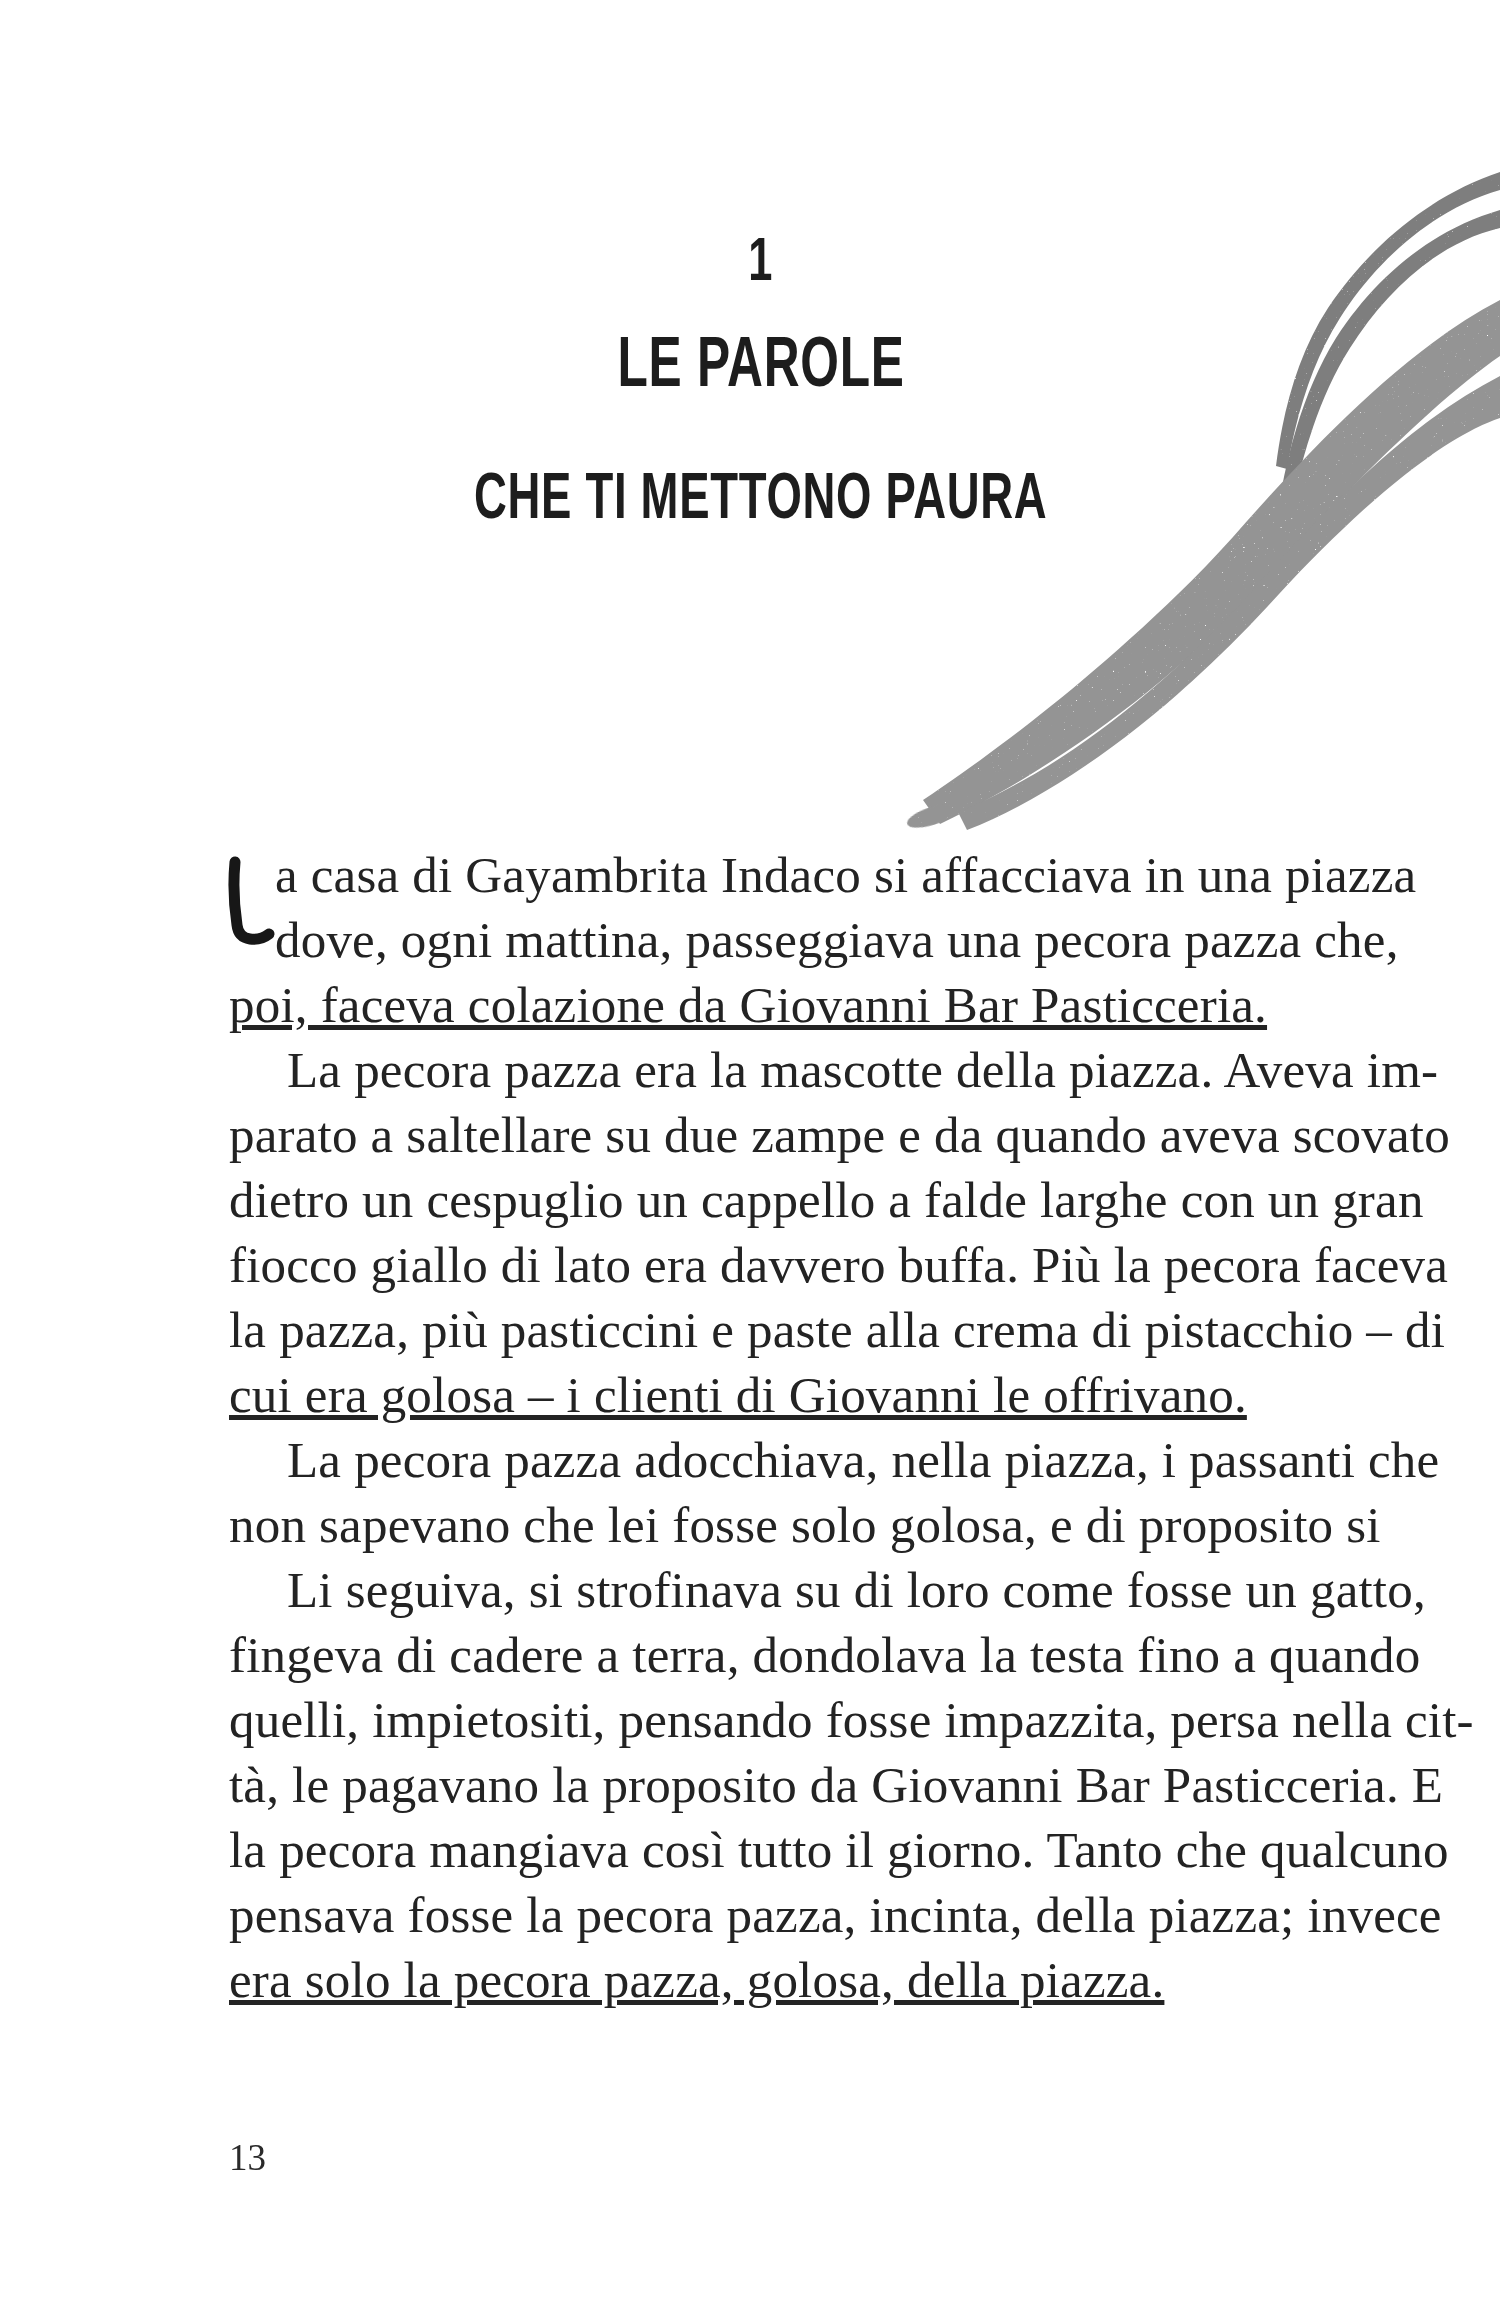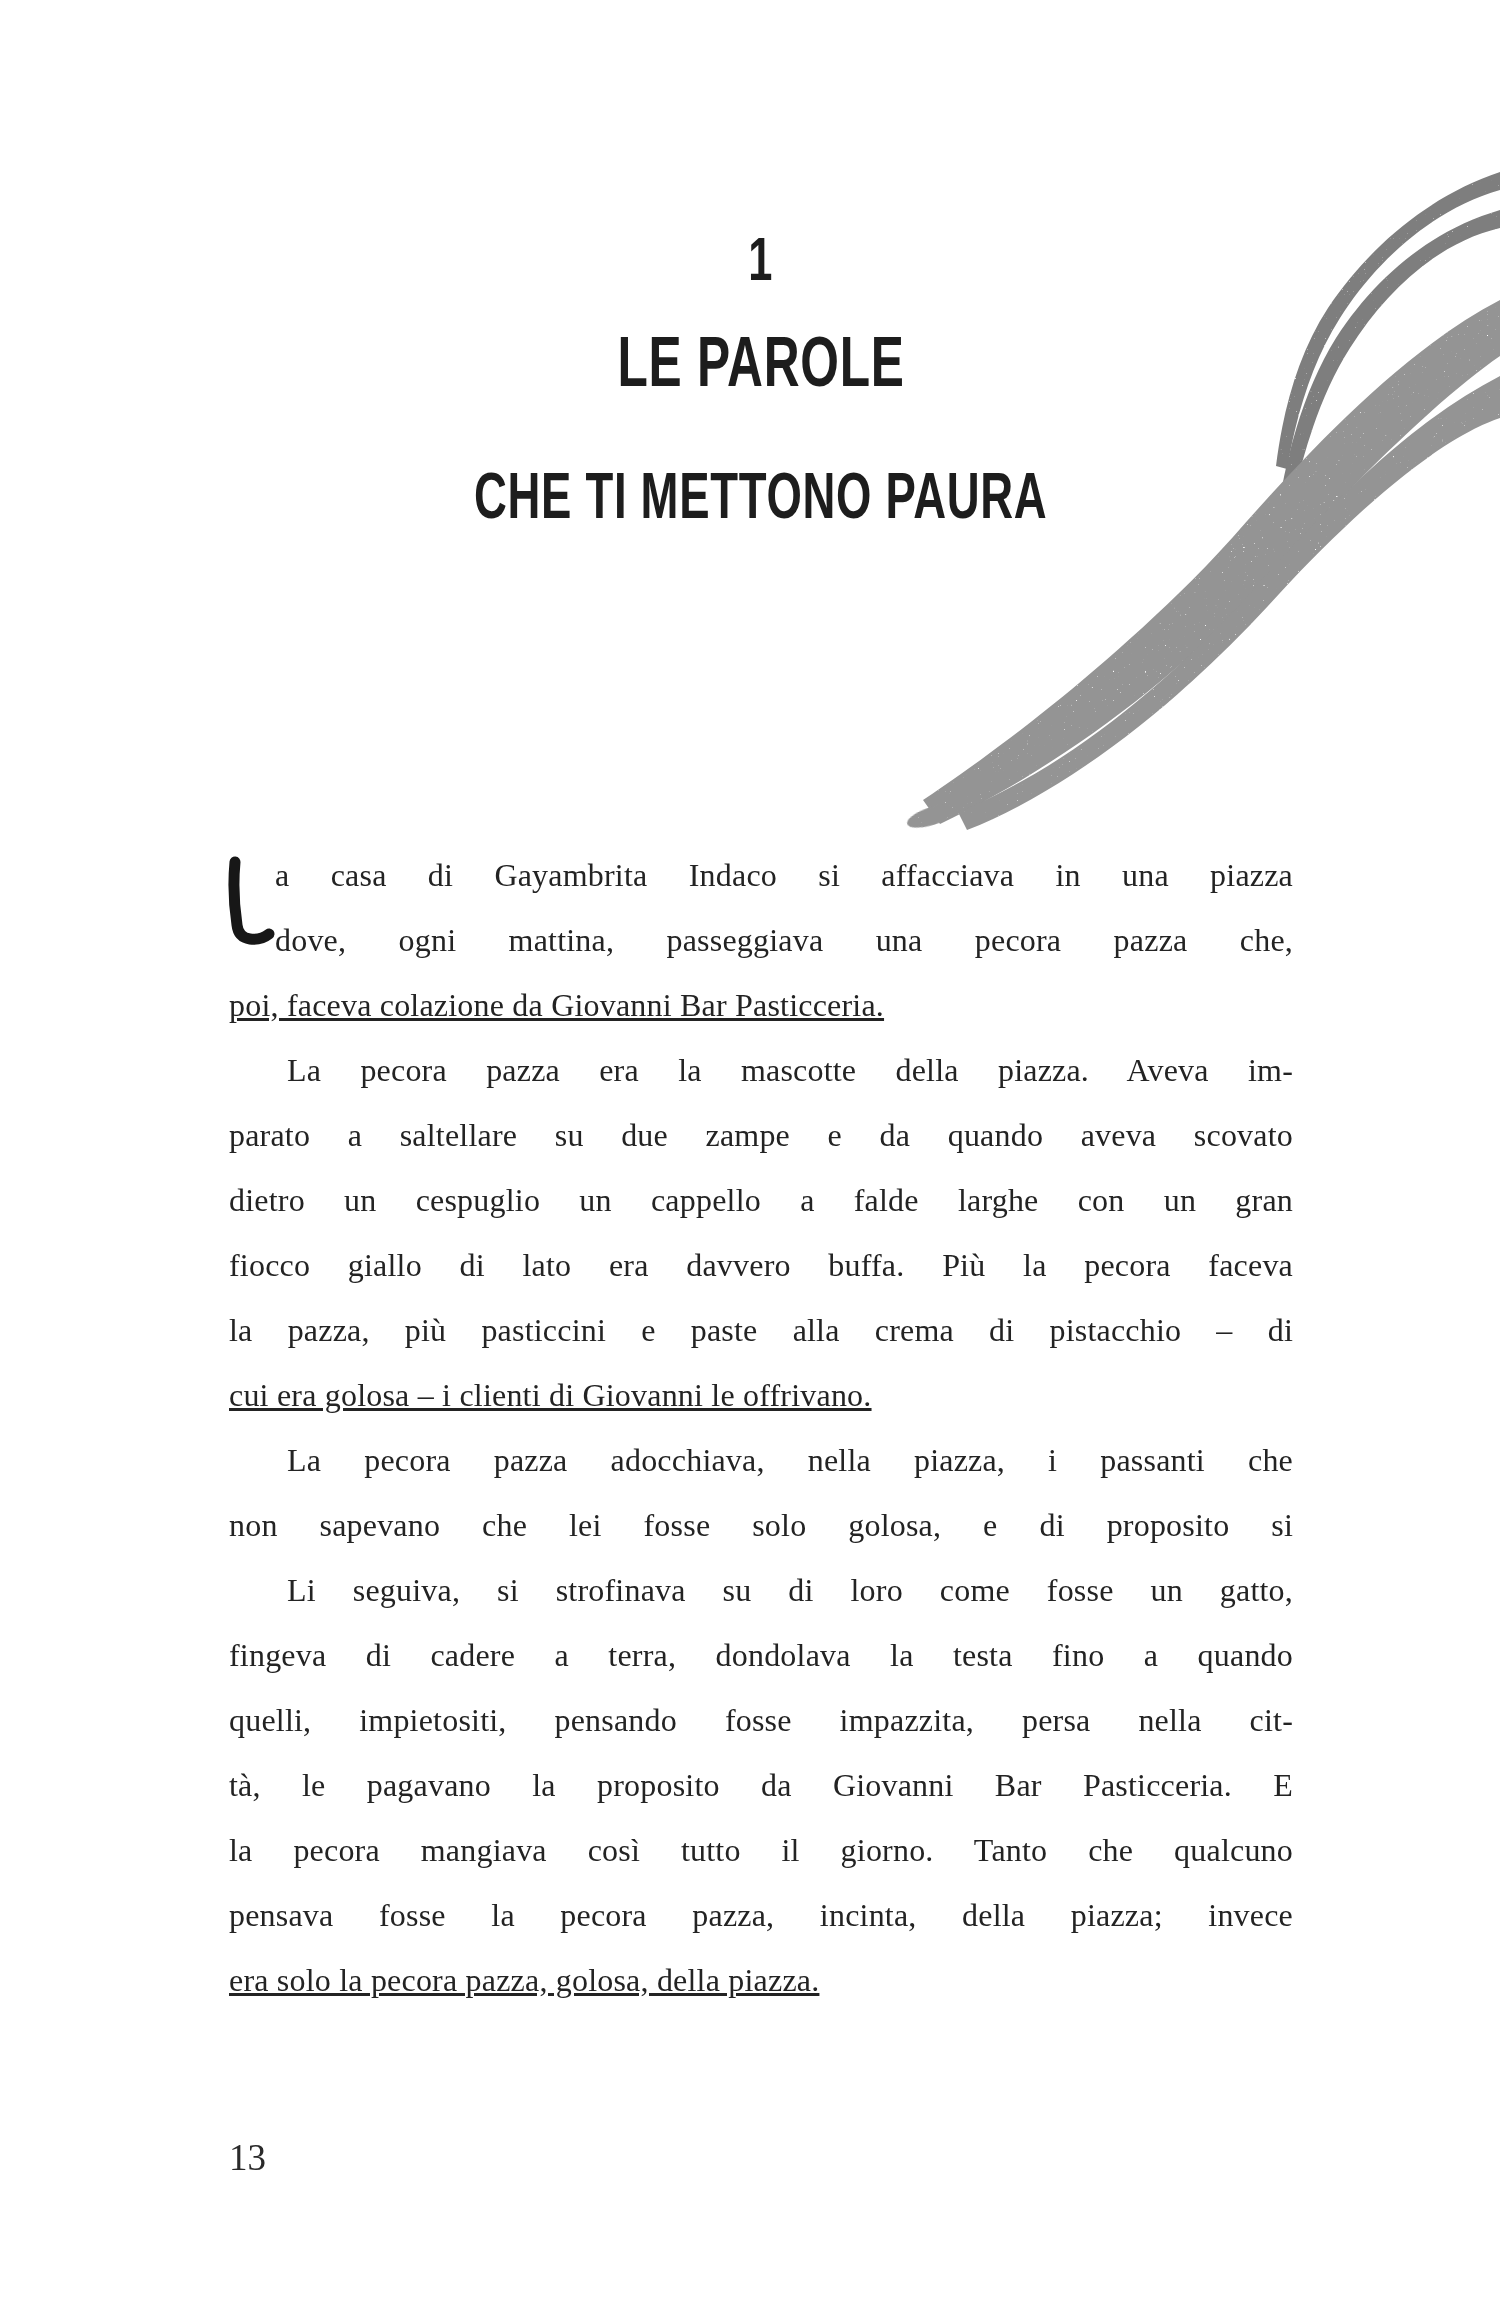--- a/index.html
+++ b/index.html
@@ -28,21 +28,21 @@
     transform:scaleX(0.70);
     transform-origin:50% 50%;
     letter-spacing:1px;
   }
   #chapter-number{top:228px;font-size:62px;line-height:62px;}
   #title-line1{top:326px;font-size:71px;line-height:71px;}
   #title-line2{top:412px;font-size:65px;line-height:71px;margin-top:48px;}
   
   #body-text{
     position:absolute;left:229px;top:843px;width:1064px;
-    font-size:32px;line-height:65px;
+    font-size:51px;line-height:65px;
     color:#232323;
     letter-spacing:0.2px;
   }
   #body-text .line{
     height:65px;
     text-align:justify;
     text-align-last:justify;
     text-justify:inter-word;
     white-space:nowrap;
   }

